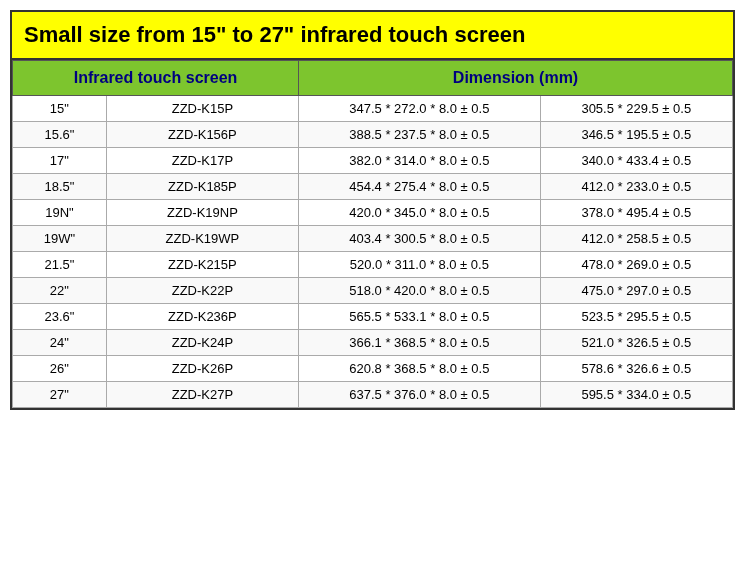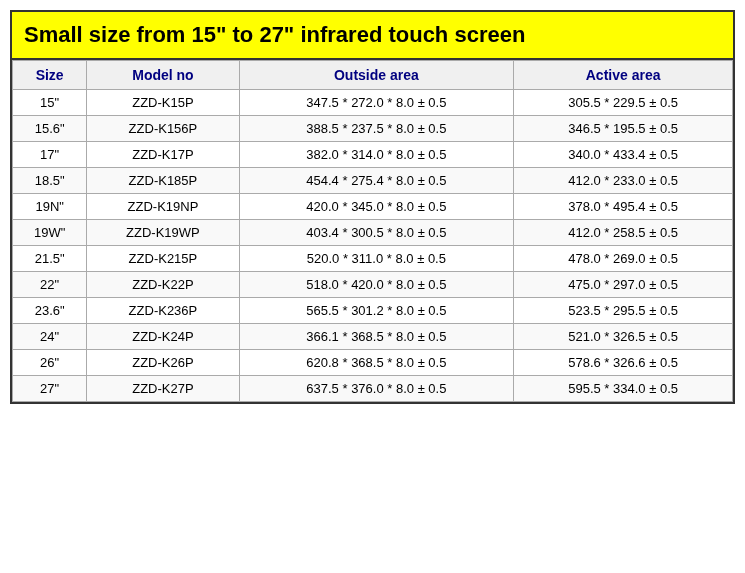--- a/index.html
+++ b/index.html
@@ -58,25 +58,23 @@
       background: #ffffff;
     }
   </style>
 </head>
 <body>
 
 <div class="page-wrapper">
   <div class="main-title">Small size from 15" to 27" infrared touch screen</div>
   <table>
     <thead>
-      <tr class="header-row-2">
-        <td>Size</td>
-        <td>Model no</td>
-        <td>Outside area</td>
-        <td>Active area</td>
+      <tr class="header-row-1">
+        <td colspan="2">Infrared touch screen</td>
+        <td colspan="2">Dimension (mm)</td>
       </tr>
     </thead>
     <tbody id="table-body">
     <tr class="data-row">
           <td>15"</td>
           <td>ZZD-K15P</td>
           <td>347.5 * 272.0 * 8.0 ± 0.5</td>
           <td>305.5 * 229.5 ± 0.5</td>
         </tr>
         <tr class="data-row">
@@ -117,21 +115,21 @@
         </tr>
         <tr class="data-row">
           <td>22"</td>
           <td>ZZD-K22P</td>
           <td>518.0 * 420.0 * 8.0 ± 0.5</td>
           <td>475.0 * 297.0 ± 0.5</td>
         </tr>
         <tr class="data-row">
           <td>23.6"</td>
           <td>ZZD-K236P</td>
-          <td>565.5 * 301.2 * 8.0 ± 0.5</td>
+          <td>565.5 * 533.1 * 8.0 ± 0.5</td>
           <td>523.5 * 295.5 ± 0.5</td>
         </tr>
         <tr class="data-row">
           <td>24"</td>
           <td>ZZD-K24P</td>
           <td>366.1 * 368.5 * 8.0 ± 0.5</td>
           <td>521.0 * 326.5 ± 0.5</td>
         </tr>
         <tr class="data-row">
           <td>26"</td>

